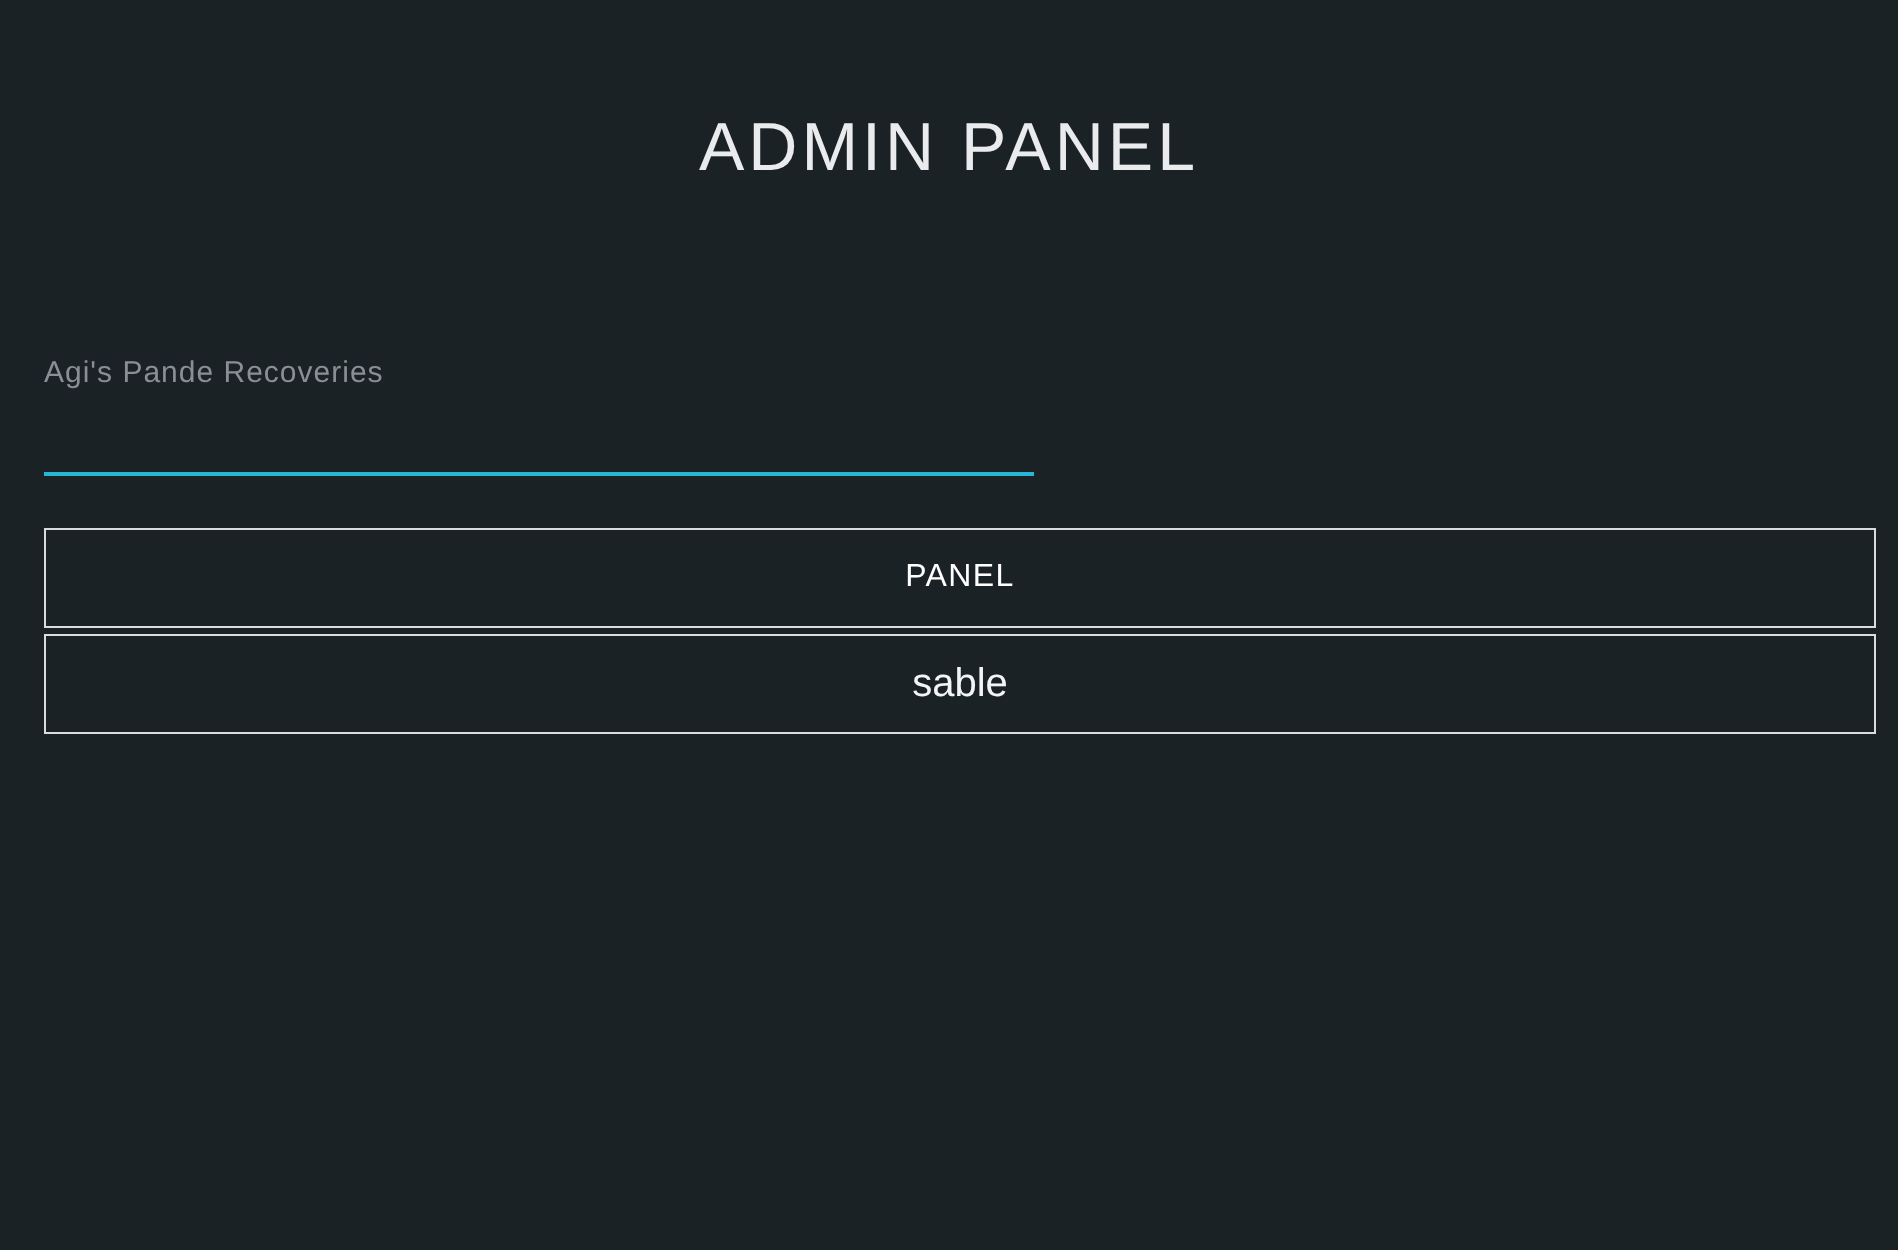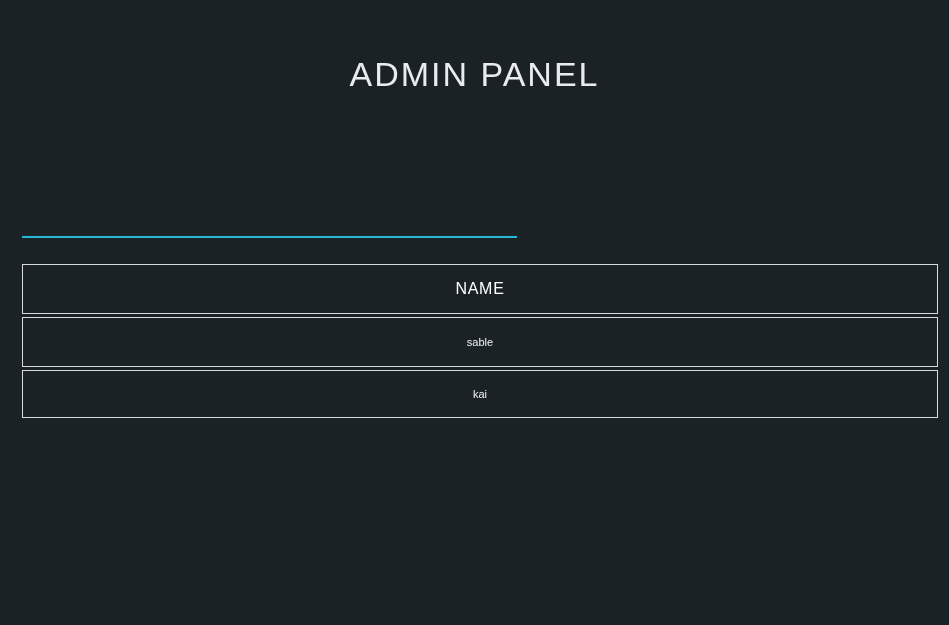--- a/index.html
+++ b/index.html
@@ -106,52 +106,50 @@
     padding: 0 8px;
     font-family: "Liberation Sans", sans-serif;
   }
   table.names-table th {
     font-size: 16px;
     font-weight: 400;
     letter-spacing: 0.7px;
     color: #ffffff;
   }
   table.names-table td {
-    font-size: 11px;
+    font-size: 20px;
     font-weight: 400;
     color: #f2f4f5;
   }
   table.names-table tr:first-child th,
   table.names-table tr:first-child td {
     height: 50px;
   }
 </style>
 </head>
 <body>
 
 <div class="page">
 
   <h1 class="page-title">ADMIN PANEL</h1>
 
   <div class="field-wrap">
+    <div class="field-label">Agi's Pande Recoveries</div>
     <input class="field-input" type="text" placeholder="" style="">
     <div class="field-underline" style="background: rgb(39, 182, 214);"></div>
   </div>
 
   <div class="table-scroll">
     <table class="names-table">
       <thead>
         <tr>
-          <th>NAME</th>
+          <th>PANEL</th>
         </tr>
       </thead>
       <tbody>
         <tr>
           <td>sable</td>
-        </tr>
-        <tr>
-          <td>kai</td>
         </tr>
       </tbody>
     </table>
   </div>
 
 </div>
 
 </body></html>

